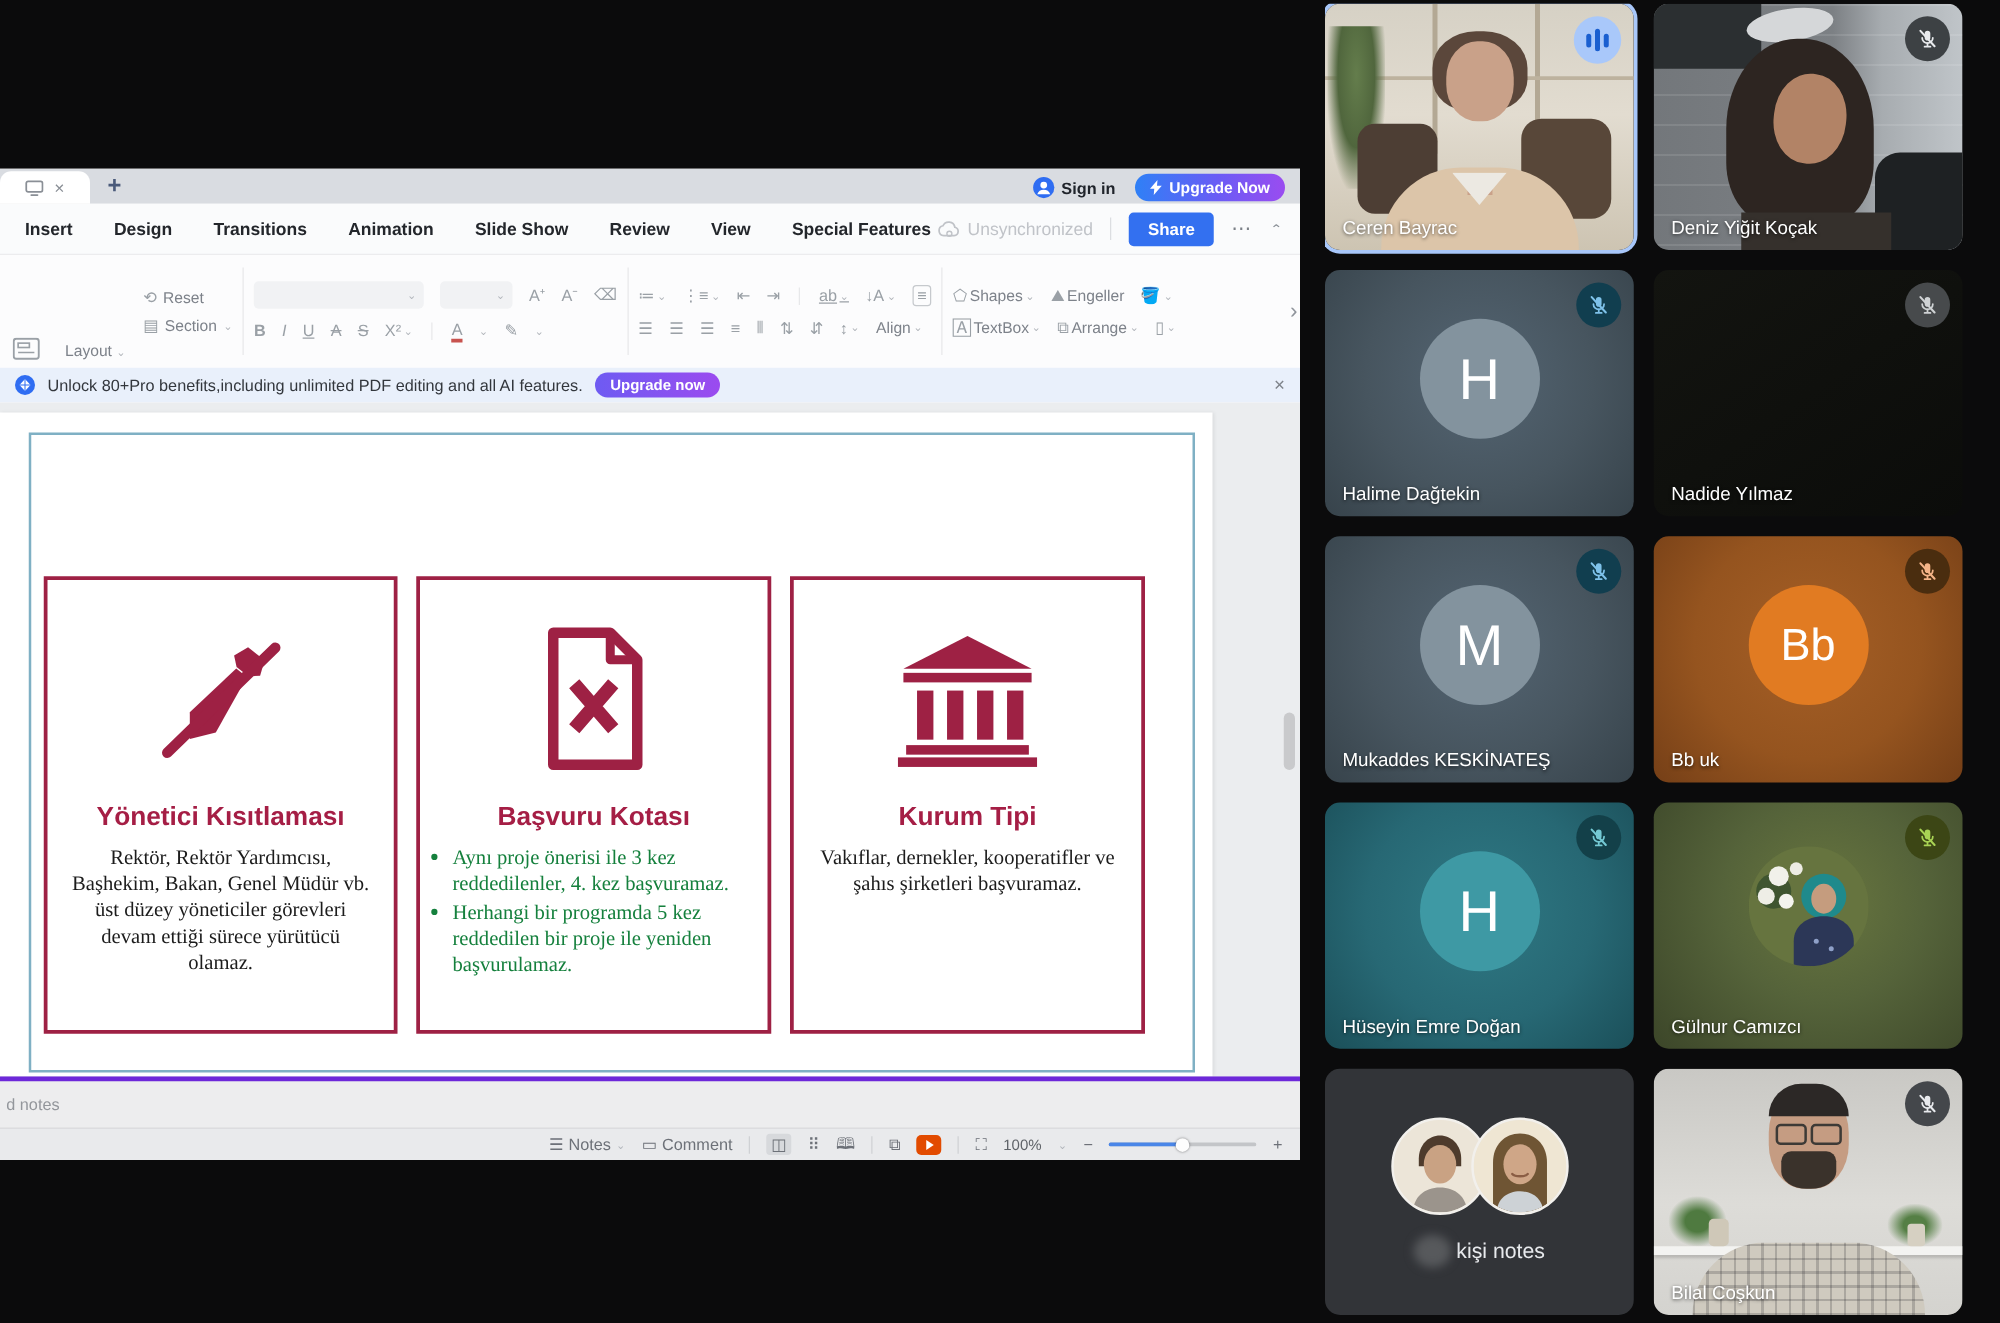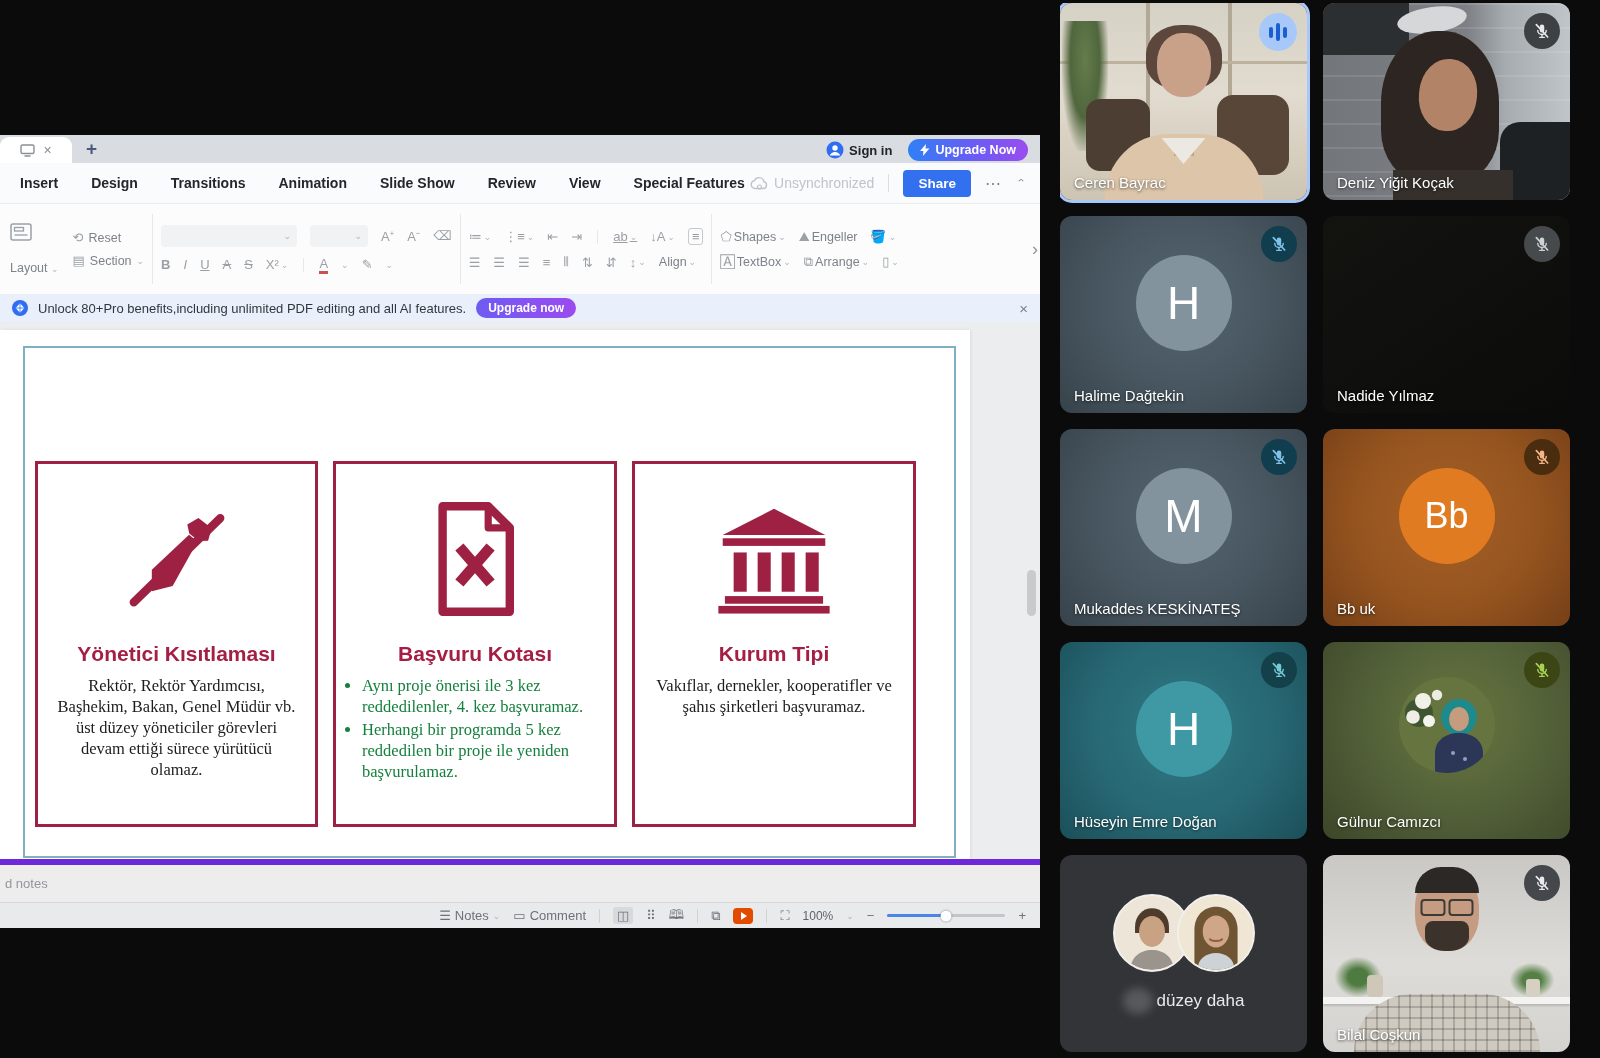--- a/index.html
+++ b/index.html
@@ -24,21 +24,21 @@
   .menu-right{margin-left:auto;display:flex;align-items:center;gap:14px;}
   .sync{display:flex;align-items:center;gap:6px;color:#c0c3c8;font-size:14px;}
   .vdiv{width:1px;height:18px;background:#dcdee1;}
   .share-btn{background:#3370f0;color:#fff;font-size:13.5px;font-weight:600;border-radius:4px;height:27px;padding:0 15px;display:flex;align-items:center;}
   .dots{color:#7b8087;font-size:16px;letter-spacing:1px;}
   .caret-up{color:#8a8f96;font-size:12px;transform:scaleY(.8);}
   
   .ribbon{height:78px;background:#fcfcfd;display:flex;align-items:stretch;padding:6px 4px 6px 6px;flex:none;color:#8f949b;position:relative;}
   .rdiv{width:1px;background:#e7e8ea;margin:4px 8px;}
   .rgroup{display:flex;gap:10px;}
-  .stackbtn{display:flex;flex-direction:column;align-items:flex-start;justify-content:center;gap:20px;font-size:12px;padding:0 4px;}
+  .stackbtn{display:flex;flex-direction:row;align-items:flex-end;justify-content:center;gap:20px;font-size:12px;padding:0 4px;}
   .stack2{display:flex;flex-direction:column;justify-content:center;gap:8px;font-size:12.5px;}
   .rrowbtn{display:flex;align-items:center;gap:5px;}
   .rcol{display:flex;flex-direction:column;justify-content:center;gap:9px;}
   .rrow{display:flex;align-items:center;gap:13px;font-size:13px;}
   .ric{display:inline-flex;align-items:center;gap:2px;color:#9aa0a6;font-size:13px;white-space:nowrap;}
   .ric b{font-weight:700;} .ric i{font-style:italic;}
   .combo{height:22px;background:#f1f2f4;border-radius:4px;display:flex;align-items:center;justify-content:flex-end;padding:0 6px;color:#b6babf;font-size:10px;}
   .cw1{width:124px;}.cw2{width:46px;}
   .cv{font-size:9px;color:#b0b4ba;}
   .rlabel{font-size:12.5px;color:#7d828a;}
@@ -56,21 +56,21 @@
   .slide-title{position:absolute;left:35px;top:26px;font-size:30px;font-weight:800;color:#101010;letter-spacing:-.3px;}
   .rbox{position:absolute;top:131px;height:366px;background:#fff;border:3px solid #9e2144;box-sizing:border-box;
         display:flex;flex-direction:column;align-items:center;}
   .rbox-icon{height:162px;display:flex;align-items:center;justify-content:center;margin-top:14px;}
   .rbox-h{font-size:21px;font-weight:800;color:#a51e45;margin:2px 0 10px;}
   .rbox-body{font-family:"Liberation Serif",serif;font-size:16.5px;line-height:1.27;color:#1c1c1c;text-align:center;padding:0 16px;}
   .rbox ul{margin:0;padding:0 10px 0 26px;font-family:"Liberation Serif",serif;font-size:16.5px;line-height:1.27;color:#15803d;text-align:left;}
   .rbox li{margin-bottom:2px;}
   .scroll-thumb{position:absolute;left:1027px;top:248px;width:9px;height:46px;background:#c9cacc;border-radius:5px;}
   
-  .notesbar{height:37px;background:#ededee;border-top:6px solid #6d28d9;display:flex;align-items:center;padding-left:5px;
+  .notesbar{height:37px;background:#ededee;border-top:4px solid #6d28d9;display:flex;align-items:center;padding-left:5px;
             color:#93969b;font-size:13px;flex:none;}
   .statusbar{height:25px;background:#e9eaec;border-top:1px solid #d8d8da;display:flex;align-items:center;justify-content:flex-end;
              gap:13px;padding-right:14px;flex:none;color:#5f6368;font-size:12px;}
   .sdiv{width:1px;height:14px;background:#cfd1d4;}
   .sic{color:#6d7178;font-size:13px;display:inline-flex;align-items:center;gap:4px;}
   .view-active{background:#d7d9dc;border-radius:3px;padding:1px 4px;}
   .play-btn{width:20px;height:16px;background:#e24b00;border-radius:4px;display:flex;align-items:center;justify-content:center;}
   .play-btn span{width:0;height:0;border-left:6px solid #fff;border-top:4px solid transparent;border-bottom:4px solid transparent;margin-left:1px;}
   .zoomslider{width:118px;height:3px;background:#c3c5c8;border-radius:2px;position:relative;}
   .zoomslider .fill{position:absolute;left:0;top:0;height:3px;width:50%;background:#4a86e8;border-radius:2px;}
@@ -540,21 +540,21 @@
                   <rect width="48" height="48" fill="#efe6d3"></rect>
                   <path d="M10 48V22c0-9 6-15 14-15s14 6 14 15v26z" fill="#6f5534"></path>
                   <ellipse cx="24" cy="23" rx="8.6" ry="10.4" fill="#cfa687"></ellipse>
                   <path d="M20 28c1.4 1.6 6.6 1.6 8 0" stroke="#8a5d44" stroke-width="1.2" fill="none" stroke-linecap="round"></path>
                   <path d="M12 48c0-7 5.4-11 12-11s12 4 12 11z" fill="#cdd2d6"></path>
                 </g>
               </svg></div>
           </div>
       <div class="more-label">
             <span class="count-blur"></span>
-        <span>düzey daha</span>
+        <span>kişi notes</span>
           </div>
         </div>
       </div>
       <div class="tile">
         <div class="art" style="background:linear-gradient(180deg,#c9c8c4,#dddcd8 55%,#d4d3cf);">
    <div class="p-abs" style="left:0;bottom:48px;width:247px;height:7px;background:#f3f3f1;box-shadow:0 2px 2px rgba(0,0,0,.15);"></div>
    <div class="p-abs" style="left:12px;bottom:55px;width:46px;height:40px;background:radial-gradient(ellipse,#4f7a40 30%,transparent 72%);"></div>
    <div class="p-abs" style="left:44px;bottom:55px;width:16px;height:22px;background:#cfc8b8;border-radius:4px;"></div>
    <div class="p-abs" style="right:16px;bottom:55px;width:44px;height:34px;background:radial-gradient(ellipse,#557f45 30%,transparent 72%);"></div>
    <div class="p-abs" style="right:30px;bottom:55px;width:14px;height:18px;background:#d6d0c2;border-radius:3px;"></div>

